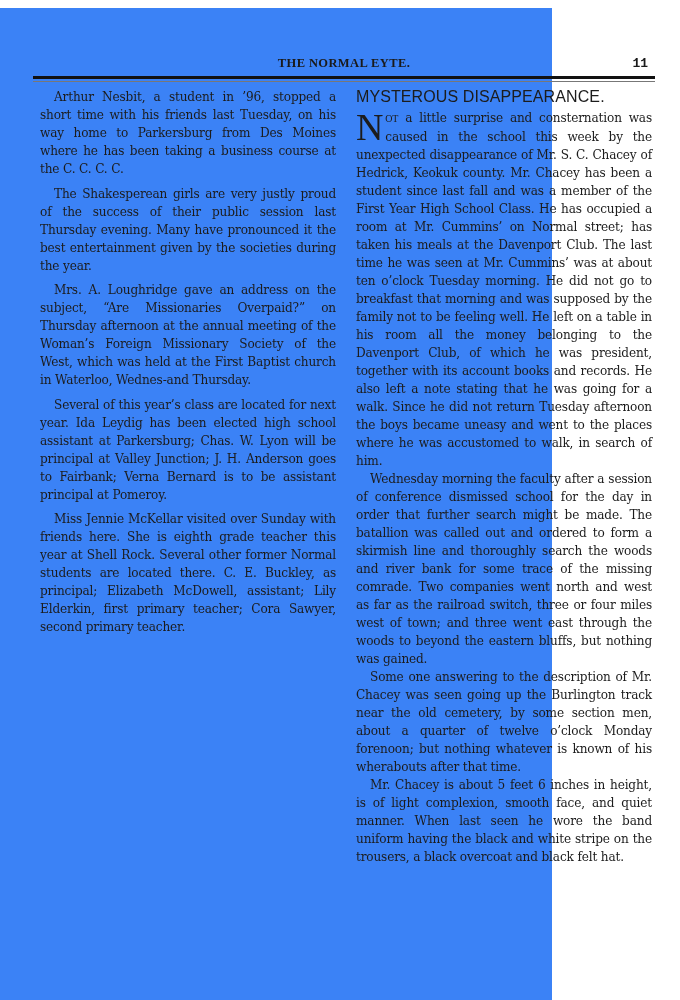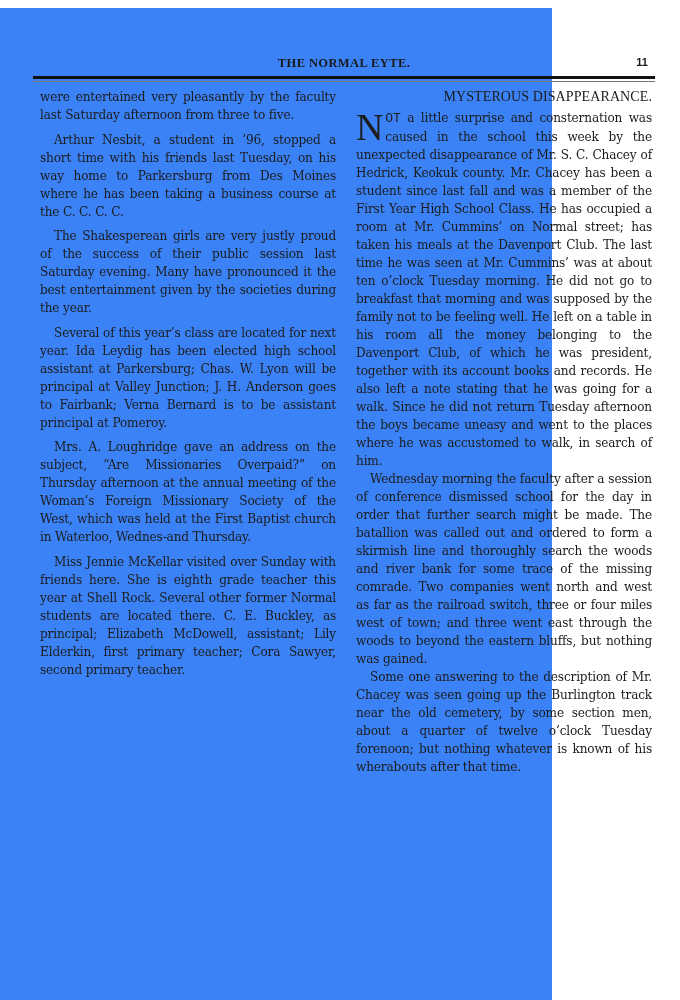--- a/index.html
+++ b/index.html
@@ -2,61 +2,61 @@
 <html><head>
 <meta charset="utf-8">
 <style>
   html, body { margin: 0; padding: 0; background: #ffffff; }
   body { width: 680px; height: 1000px; position: relative; overflow: hidden; color: #1a1a1a; }
   .page { position: absolute; left: 0; top: 8px; width: 552px; height: 1000px; background: #3b82f6; }
   .running-head { position: absolute; top: 48px; left: 34px; width: 620px; height: 18px; }
   .journal-title { position: absolute; left: 0; width: 620px; text-align: center; top: 0;
     font-family: "Liberation Serif", serif; font-weight: bold; font-size: 12.5px; letter-spacing: 0.4px; }
   .page-number { position: absolute; right: 6px; top: 0;
-    font-family: Liberation Sans, sans-serif; font-weight: bold; font-size: 11px; }
+    font-family: Liberation Mono, monospace; font-weight: bold; font-size: 13px; }
   .rule-thick { position: absolute; top: 68px; left: 33px; width: 622px; height: 3px; background: #111; }
   .rule-thin { position: absolute; top: 73px; left: 33px; width: 622px; height: 1px; background: #777; }
   .col { position: absolute; top: 80px; width: 296px;
     font-family: "DejaVu Serif", serif; font-size: 12.1px; line-height: 18px;
     text-align: justify; color: #1c1c1c; letter-spacing: -0.15px; }
   .col-left { left: 40px; }
   .col-right { left: 356px; top: 80px; }
   .col p { margin: 0 0 6.5px 0; text-indent: 14px; }
   .col p.first { text-indent: 0; }
   .col-right p { margin-bottom: 0; }
-  .article-title { font-family: Liberation Serif, serif; font-size: 14px; text-align: right;
+  .article-title { font-family: Liberation Sans, sans-serif; font-size: 16px; text-align: left;
     margin: 0 0 3px 0; letter-spacing: 0.1px; text-indent: 0; }
   .dropcap-para { text-indent: 0 !important; }
   .dropcap { float: left; font-family: "Liberation Serif", serif; font-size: 38px; line-height: 30px;
     margin: 3px 2px -2px 0; padding: 0; }
-  .dropcap-rest { font-family: Liberation Mono, monospace; font-size: 13px; }
+  .dropcap-rest { font-family: Liberation Serif, serif; font-size: 10px; }
 </style>
 </head>
 <body>
 
 <div class="page">
 
   <div class="running-head">
     <span class="journal-title">THE NORMAL EYTE.</span>
     <span class="page-number">11</span>
   </div>
   <div class="rule-thick"></div>
   <div class="rule-thin"></div>
 
   <div class="col col-left">
-    <p class="first">were entertained very pleasantly by the faculty last Saturday afternoon from three to five.</p>
     <p>Arthur Nesbit, a student in ’96, stopped a short time with his friends last Tuesday, on his way home to Parkersburg from Des Moines where he has been taking a business course at the C. C. C. C.</p>
-    <p>The Shakesperean girls are very justly proud of the success of their public session last Saturday evening. Many have pronounced it the best entertainment given by the societies during the year.</p>
+    <p>The Shakesperean girls are very justly proud of the success of their public session last Thursday evening. Many have pronounced it the best entertainment given by the societies during the year.</p>
+    <p>Mrs. A. Loughridge gave an address on the subject, “Are Missionaries Overpaid?” on Thursday afternoon at the annual meeting of the Woman’s Foreign Missionary Society of the West, which was held at the First Baptist church in Waterloo, Wednes-and Thursday.</p>
     <p>Several of this year’s class are located for next year. Ida Leydig has been elected high school assistant at Parkersburg; Chas. W. Lyon will be principal at Valley Junction; J. H. Anderson goes to Fairbank; Verna Bernard is to be assistant principal at Pomeroy.</p>
-    <p>Mrs. A. Loughridge gave an address on the subject, “Are Missionaries Overpaid?” on Thursday afternoon at the annual meeting of the Woman’s Foreign Missionary Society of the West, which was held at the First Baptist church in Waterloo, Wednes-and Thursday.</p>
     <p>Miss Jennie McKellar visited over Sunday with friends here. She is eighth grade teacher this year at Shell Rock. Several other former Normal students are located there. C. E. Buckley, as principal; Elizabeth McDowell, assistant; Lily Elderkin, first primary teacher; Cora Sawyer, second primary teacher.</p>
   </div>
 
   <div class="col col-right">
     <div class="article-title">MYSTEROUS DISAPPEARANCE.</div>
     <p class="dropcap-para">
       <span class="dropcap">N</span><span class="dropcap-rest">OT</span><span> a little surprise and consternation was caused in the school this week by the unexpected disappearance of Mr. S. C. Chacey of Hedrick, Keokuk county. Mr. Chacey has been a student since last fall and was a member of the First Year High School Class. He has occupied a room at Mr. Cummins’ on Normal street; has taken his meals at the Davenport Club. The last time he was seen at Mr. Cummins’ was at about ten o’clock Tuesday morning. He did not go to breakfast that morning and was supposed by the family not to be feeling well. He left on a table in his room all the money belonging to the Davenport Club, of which he was president, together with its account books and records. He also left a note stating that he was going for a walk. Since he did not return Tuesday afternoon the boys became uneasy and went to the places where he was accustomed to walk, in search of him.</span>
     </p>
     <p>Wednesday morning the faculty after a session of conference dismissed school for the day in order that further search might be made. The batallion was called out and ordered to form a skirmish line and thoroughly search the woods and river bank for some trace of the missing comrade. Two companies went north and west as far as the railroad switch, three or four miles west of town; and three went east through the woods to beyond the eastern bluffs, but nothing was gained.</p>
-    <p>Some one answering to the description of Mr. Chacey was seen going up the Burlington track near the old cemetery, by some section men, about a quarter of twelve o’clock Tuesday forenoon; but nothing whatever is known of his wherabouts after that time.</p>
+    <p>Some one answering to the description of Mr. Chacey was seen going up the Burlington track near the old cemetery, by some section men, about a quarter of twelve o’clock Monday forenoon; but nothing whatever is known of his wherabouts after that time.</p>
+    <p>Mr. Chacey is about 5 feet 6 inches in height, is of light complexion, smooth face, and quiet manner. When last seen he wore the band uniform having the black and white stripe on the trousers, a black overcoat and black felt hat.</p>
   </div>
 
 </div>
 
 </body></html>

